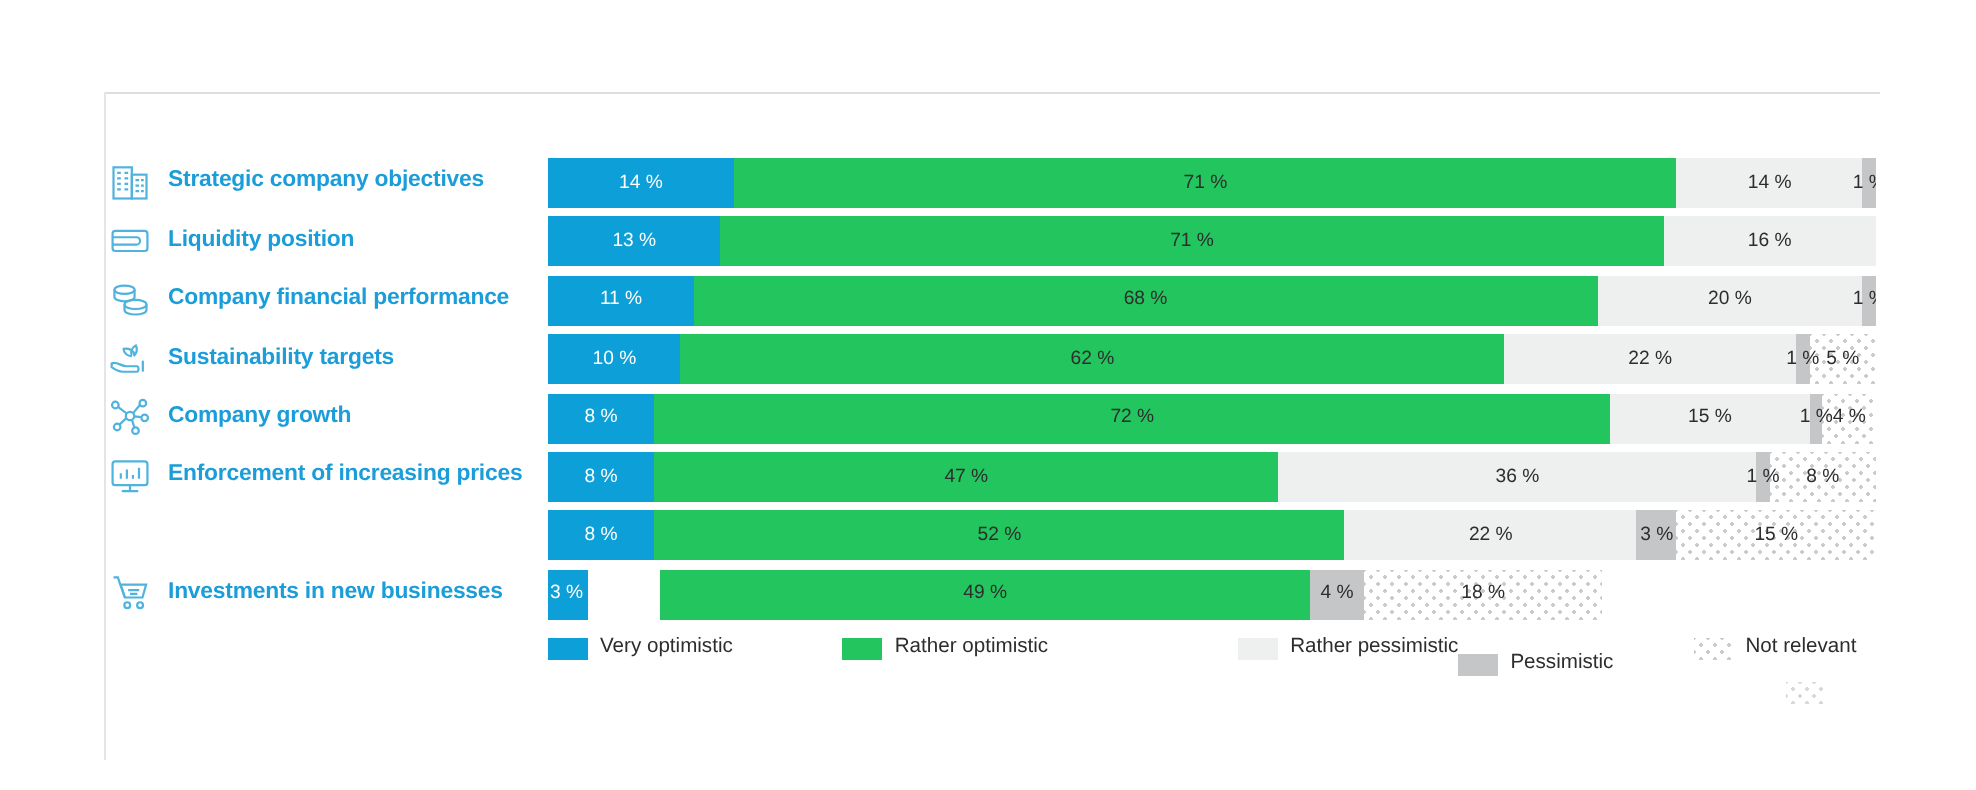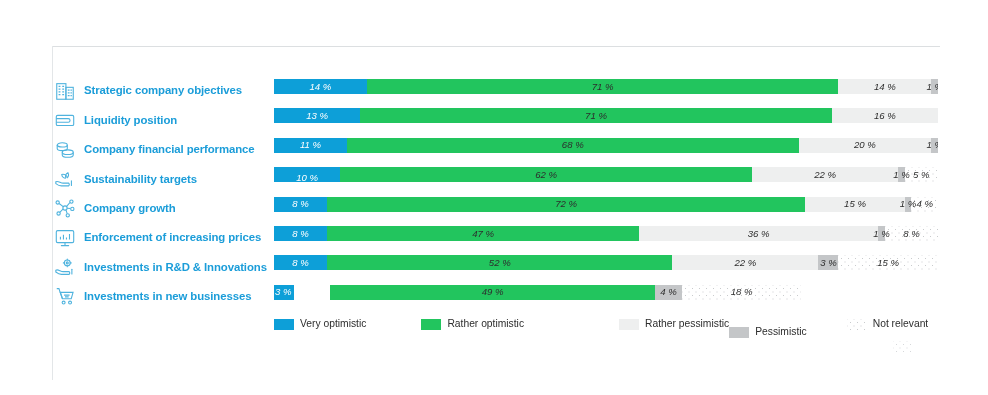--- a/index.html
+++ b/index.html
@@ -65,24 +65,23 @@
     font-weight: bold;
     color: #1b9dd9;
     letter-spacing: -0.1px;
     white-space: nowrap;
     line-height: 1.1;
   }
 
   .bar {
     position: absolute;
     left: 274px; top: 3px;
-    width: 664px; height: 15px;
+    width: 664px; height: 25px;
     display: flex;
     overflow: hidden;
-    font-style: italic;
   }
   .seg {
     position: relative;
     height: 100%;
     display: flex;
     align-items: center;
     justify-content: center;
     font-size: 9.6px;
     white-space: nowrap;
     overflow: hidden;
@@ -258,21 +257,21 @@
             <svg width="22" height="22" viewBox="0 0 24 24" fill="none" stroke="currentColor" stroke-width="1.2">
               <path d="M2 15c2.5-1.5 5 1.5 8 1.5h6a2 2 0 0 1 0 3H8c-2 0-4-1-6-2.5z"></path>
               <path d="M13 11c-2.5 0-4.5-1.8-4.5-4 2.8-.6 5.5.8 6 3.4"></path>
               <path d="M14 11c1.8-1.5 2.2-4 1.2-5.8-2 1-3 3.3-2.4 5.5"></path>
               <path d="M19 14v5" stroke-linecap="round"></path>
             </svg>
           </span>
           <span class="row-label">Sustainability targets</span>
         </div>
         <div class="bar">
-          <div class="seg s-very" style="flex: 0 0 10%; align-items: flex-end;">
+          <div class="seg s-very" style="flex: 0 0 10%;">
             <span class="seg-label">10 %</span>
           </div>
           <div class="seg s-rather" style="flex: 0 0 62%;">
             <span class="seg-label">62 %</span>
           </div>
           <div class="seg s-rpess" style="flex: 0 0 22%;">
             <span class="seg-label">22 %</span>
           </div>
           <div class="seg s-pess tiny" style="flex: 0 0 1%;">
             <span class="seg-label">1 %</span>
@@ -338,32 +337,20 @@
           </div>
           <div class="seg s-pess tiny" style="flex: 0 0 1%;">
             <span class="seg-label">1 %</span>
           </div>
           <div class="seg s-nrel" style="flex: 0 0 8%;">
             <span class="seg-label">8 %</span>
           </div>
         </div>
       </div>
       <div class="row">
-        <div class="row-label-cell">
-          <span class="row-icon">
-            <svg width="22" height="22" viewBox="0 0 24 24" fill="none" stroke="currentColor" stroke-width="1.2">
-              <path d="M2 15.5c2.5-1.5 5 1.5 8 1.5h6.5a2 2 0 0 1 0 3H8c-2 0-4-1-6-2.5z"></path>
-              <circle cx="14.5" cy="7.5" r="3.2"></circle>
-              <circle cx="14.5" cy="7.5" r="1.1"></circle>
-              <path d="M14.5 3.2v1.1M14.5 10.7v1.1M10.2 7.5h1.1M17.7 7.5h1.1" stroke-linecap="round"></path>
-              <path d="M19.5 14.5v5" stroke-linecap="round"></path>
-            </svg>
-          </span>
-          <span class="row-label">Investments in R&amp;D &amp; Innovations</span>
-        </div>
         <div class="bar">
           <div class="seg s-very" style="flex: 0 0 8%;">
             <span class="seg-label">8 %</span>
           </div>
           <div class="seg s-rather" style="flex: 0 0 52%;">
             <span class="seg-label">52 %</span>
           </div>
           <div class="seg s-rpess" style="flex: 0 0 22%;">
             <span class="seg-label">22 %</span>
           </div>

